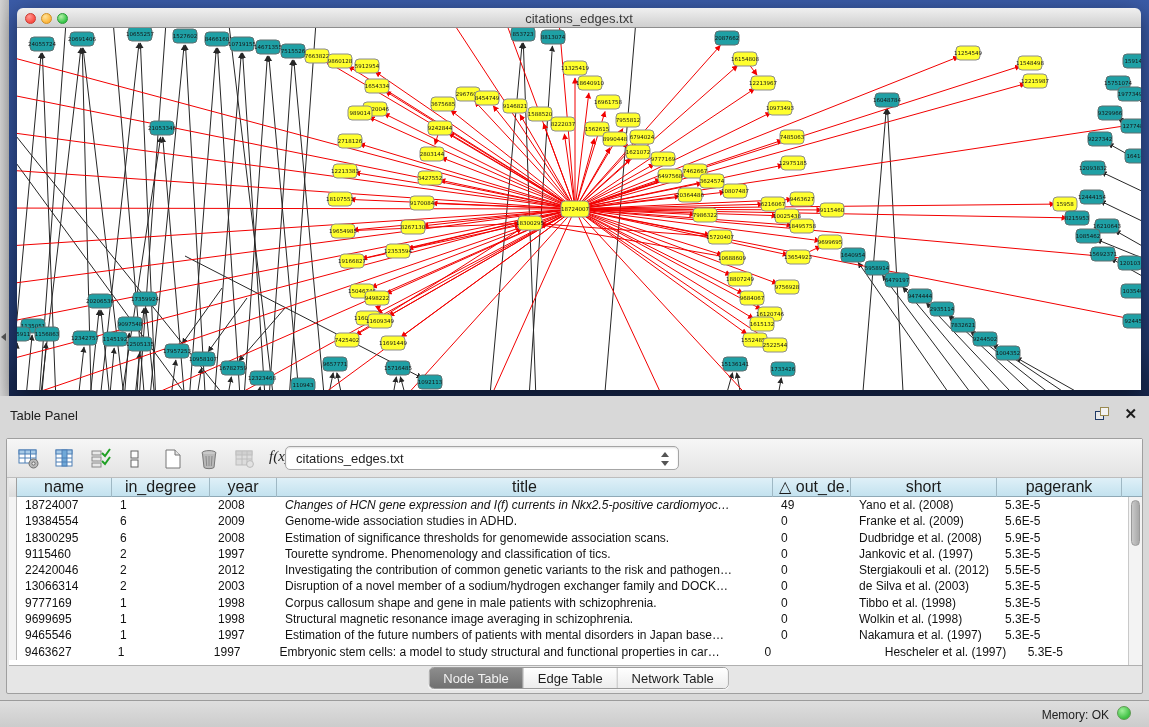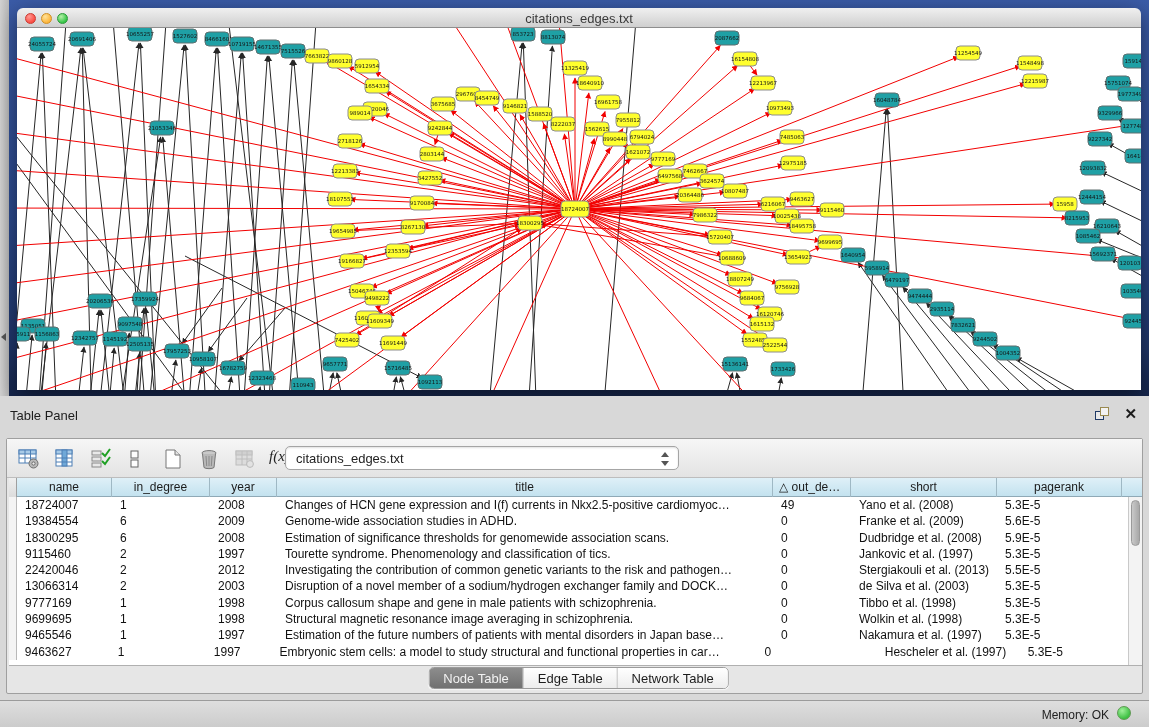--- a/index.html
+++ b/index.html
@@ -49,21 +49,21 @@
   #combo-arrows { position:absolute; right:9px; top:4px; width:9px; height:16px; }
   #combo-arrows .up { position:absolute; left:1px; top:1px; width:0; height:0;
     border-left:4px solid transparent; border-right:4px solid transparent; border-bottom:5px solid #555; }
   #combo-arrows .dn { position:absolute; left:1px; bottom:1px; width:0; height:0;
     border-left:4px solid transparent; border-right:4px solid transparent; border-top:5px solid #555; }
 
   #tp-table { position:absolute; left:2px; top:39px; width:1133px; height:188px; background:#ffffff;
     border-bottom:1px solid #b0b0b0; overflow:hidden; }
   #thead { position:absolute; left:0; top:0; height:19px; width:100%; display:flex;
     background:linear-gradient(#dff0f8,#c3e2ef); border-bottom:1px solid #8fa9b6; }
-  .th { height:19px; font-size:12px; color:#1b1b1b; text-align:center; line-height:18px;
+  .th { height:19px; font-size:16px; color:#1b1b1b; text-align:center; line-height:18px;
     border-right:1px solid #9fb8c4; overflow:hidden; white-space:nowrap; }
   .th.left { text-align:left; padding-left:6px; }
   #gutter-head { background:linear-gradient(#efefef,#dcdcdc); border-right:1px solid #9f9f9f; }
   #tbody { position:absolute; left:0; top:19px; width:100%; }
   .tr { display:flex; height:16.3px; }
   .td { font-size:12px; color:#111; line-height:16px; white-space:nowrap; overflow:hidden; padding-left:8px; }
   .td.gut { padding:0; background:#f4f4f4; border-right:1px solid #b9b9b9; }
   #vscroll { position:absolute; right:0; top:19px; width:14px; height:169px; background:#f3f3f3;
     border-left:1px solid #c9c9c9; }
   #vthumb { position:absolute; left:2px; top:3px; width:9px; height:46px; border-radius:5px;
@@ -904,21 +904,21 @@
             <div class="th left" style="width: 78px;">△ out_de…</div>
             <div class="th" style="width: 146px;">short</div>
             <div class="th" style="width: 125px;">pagerank</div>
           </div>
         <div id="tbody">
             <div class="tr">
               <div class="td gut" style="width: 8px;"></div>
               <div class="td" style="width: 95px;">18724007</div>
               <div class="td" style="width: 98px;">1</div>
               <div class="td" style="width: 67px;">2008</div>
-              <div class="td" style="width: 496px;">Changes of HCN gene expression and I(f) currents in Nkx2.5-positive cardiomyoc…</div>
+              <div class="td" style="width: 496px; font-style: italic;">Changes of HCN gene expression and I(f) currents in Nkx2.5-positive cardiomyoc…</div>
               <div class="td" style="width: 78px;">49</div>
               <div class="td" style="width: 146px;">Yano et al. (2008)</div>
               <div class="td" style="width: 125px;">5.3E-5</div>
             </div>
             <div class="tr">
               <div class="td gut" style="width: 8px;"></div>
               <div class="td" style="width: 95px;">19384554</div>
               <div class="td" style="width: 98px;">6</div>
               <div class="td" style="width: 67px;">2009</div>
               <div class="td" style="width: 496px;">Genome-wide association studies in ADHD.</div>
@@ -946,21 +946,21 @@
               <div class="td" style="width: 146px;">Jankovic et al. (1997)</div>
               <div class="td" style="width: 125px;">5.3E-5</div>
             </div>
             <div class="tr">
               <div class="td gut" style="width: 8px;"></div>
               <div class="td" style="width: 95px;">22420046</div>
               <div class="td" style="width: 98px;">2</div>
               <div class="td" style="width: 67px;">2012</div>
               <div class="td" style="width: 496px;">Investigating the contribution of common genetic variants to the risk and pathogen…</div>
               <div class="td" style="width: 78px;">0</div>
-              <div class="td" style="width: 146px;">Stergiakouli et al. (2013)</div>
+              <div class="td" style="width: 146px;">Stergiakouli et al. (2012)</div>
               <div class="td" style="width: 125px;">5.5E-5</div>
             </div>
             <div class="tr">
               <div class="td gut" style="width: 8px;"></div>
               <div class="td" style="width: 95px;">13066314</div>
               <div class="td" style="width: 98px;">2</div>
               <div class="td" style="width: 67px;">2003</div>
               <div class="td" style="width: 496px;">Disruption of a novel member of a sodium/hydrogen exchanger family and DOCK…</div>
               <div class="td" style="width: 78px;">0</div>
               <div class="td" style="width: 146px;">de Silva et al. (2003)</div>

